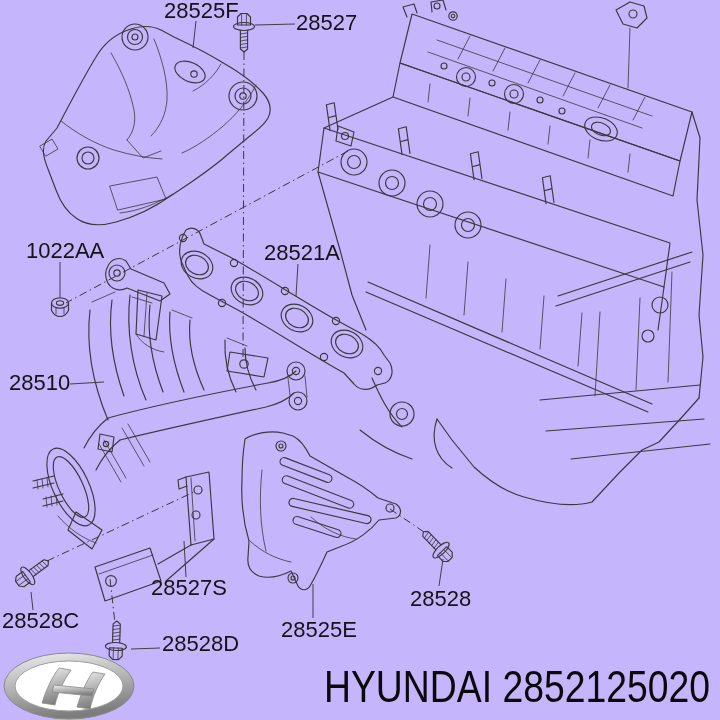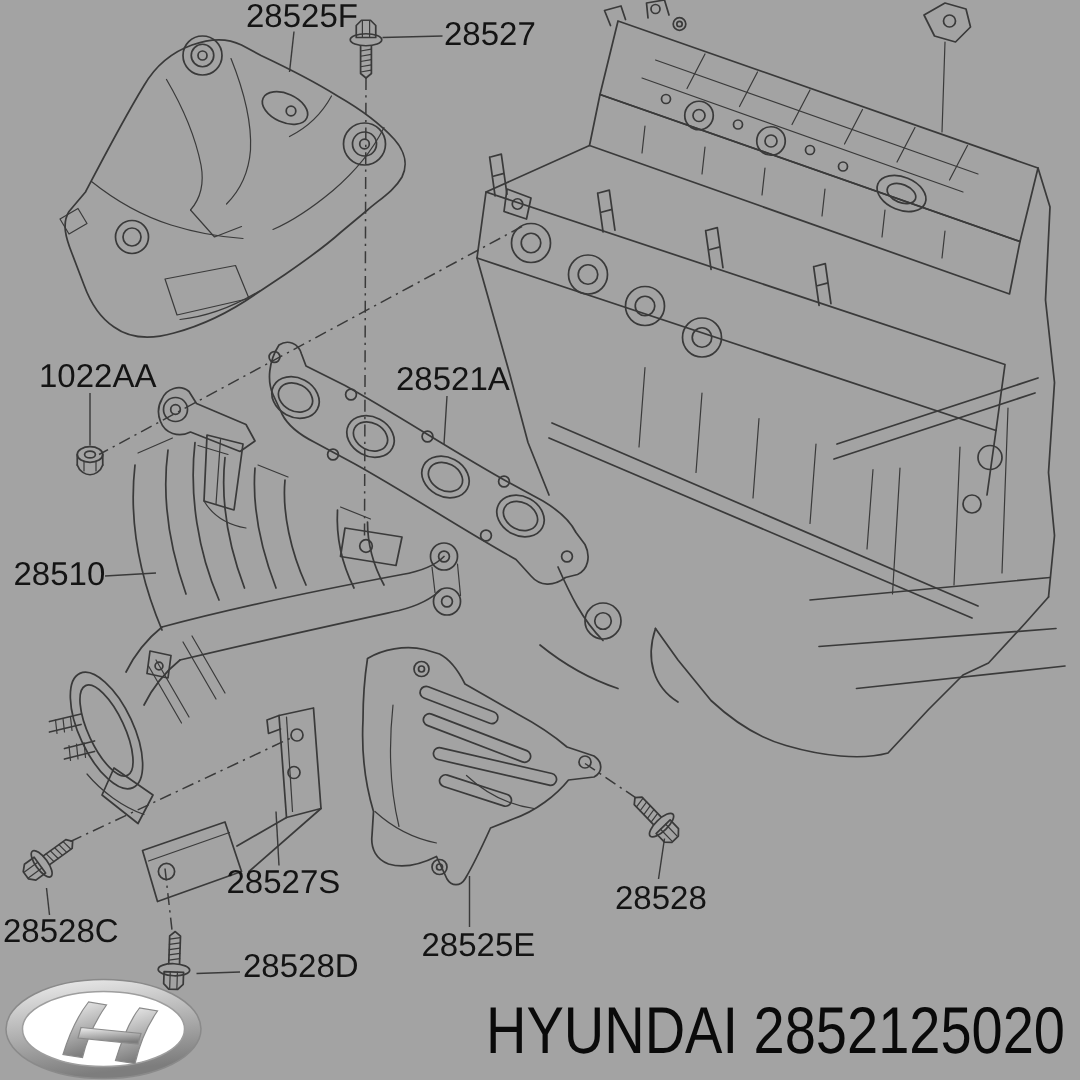--- a/index.html
+++ b/index.html
@@ -1,16 +1,16 @@
 <!DOCTYPE html>
 <html><head>
 <meta charset="utf-8">
 <style>
   html,body{margin:0;padding:0;background:#ffffff;}
-  .stage{width:720px;height:720px;background:#a3a3a3;position:relative;overflow:hidden;
+  .stage{width:720px;height:720px;background:#c4b5fd;position:relative;overflow:hidden;
          font-family:"Liberation Sans",sans-serif;}
   svg{display:block;}
   .s{fill:none;stroke:#3a3a3a;stroke-width:1.15;stroke-linecap:round;stroke-linejoin:round;}
   .thin{stroke-width:0.8;}
   .dd{fill:none;stroke:#3a3a3a;stroke-width:1;stroke-dasharray:8 3.5 1.5 3.5;}
   .ld{fill:none;stroke:#3a3a3a;stroke-width:0.95;}
   .lbl{font-size:22px;fill:#141414;font-family:"Liberation Sans",sans-serif;}
   .footer-text{font-size:44px;fill:#0a0a0a;font-family:"Liberation Sans",sans-serif;}
 </style>
 </head>

